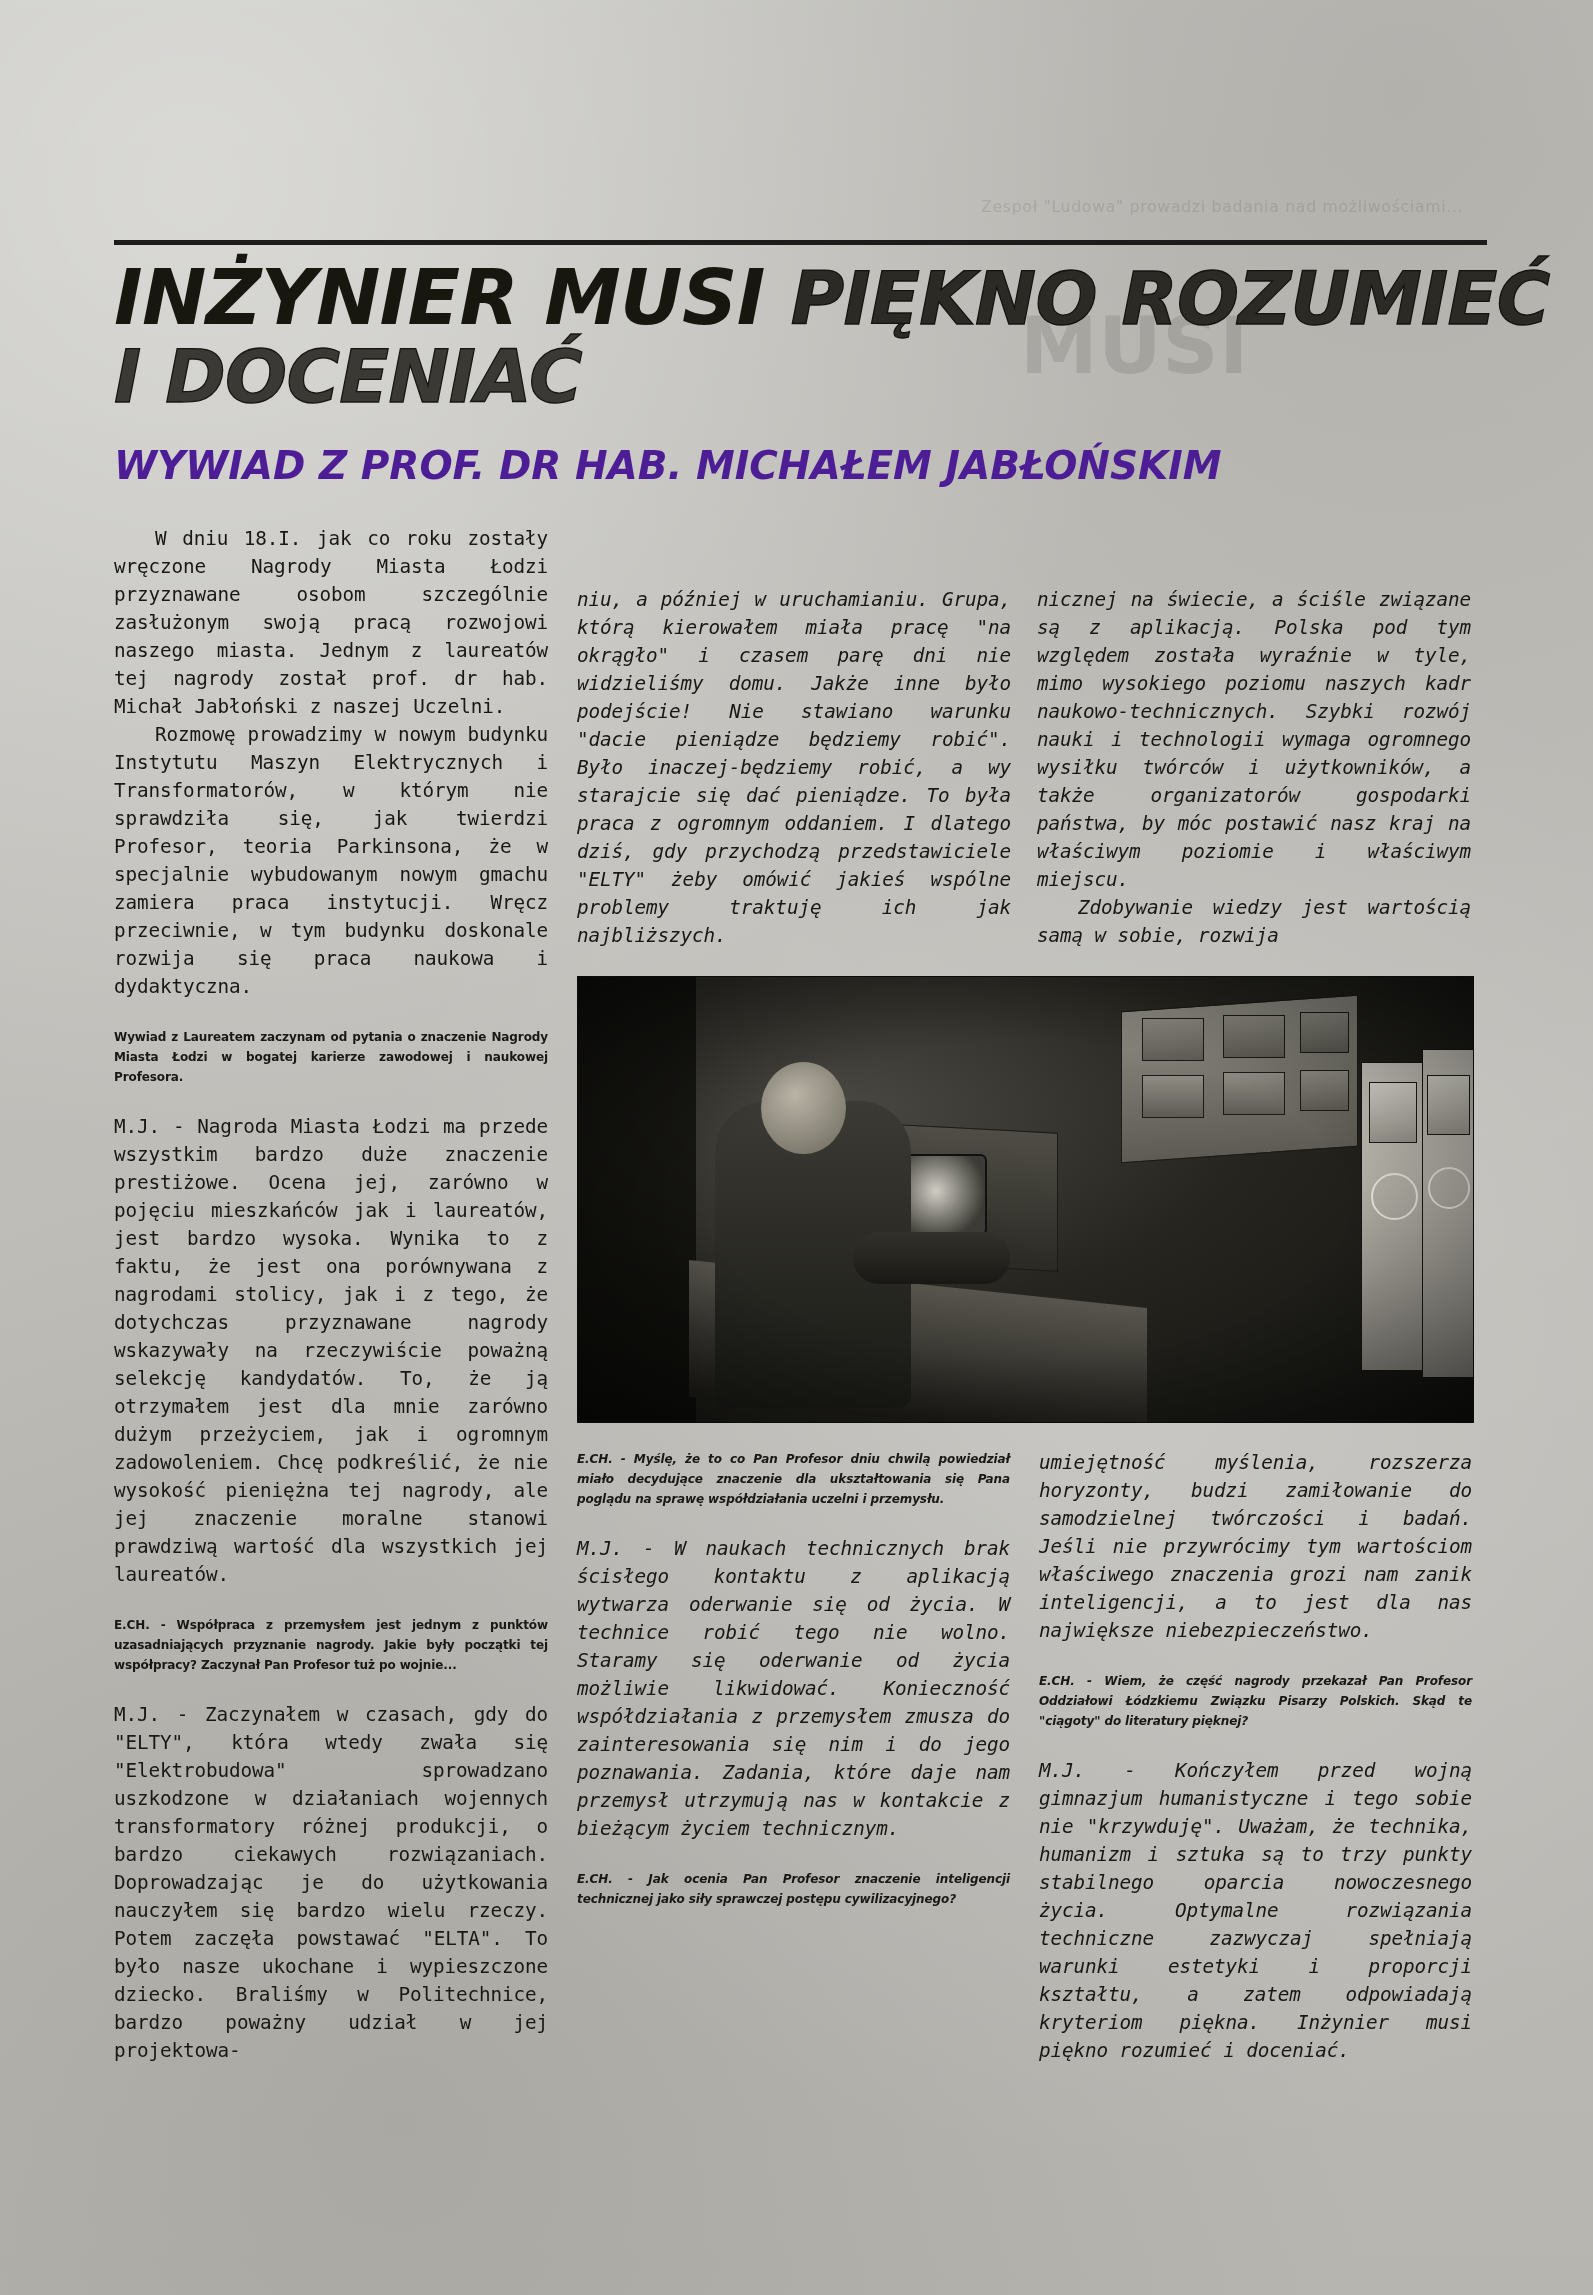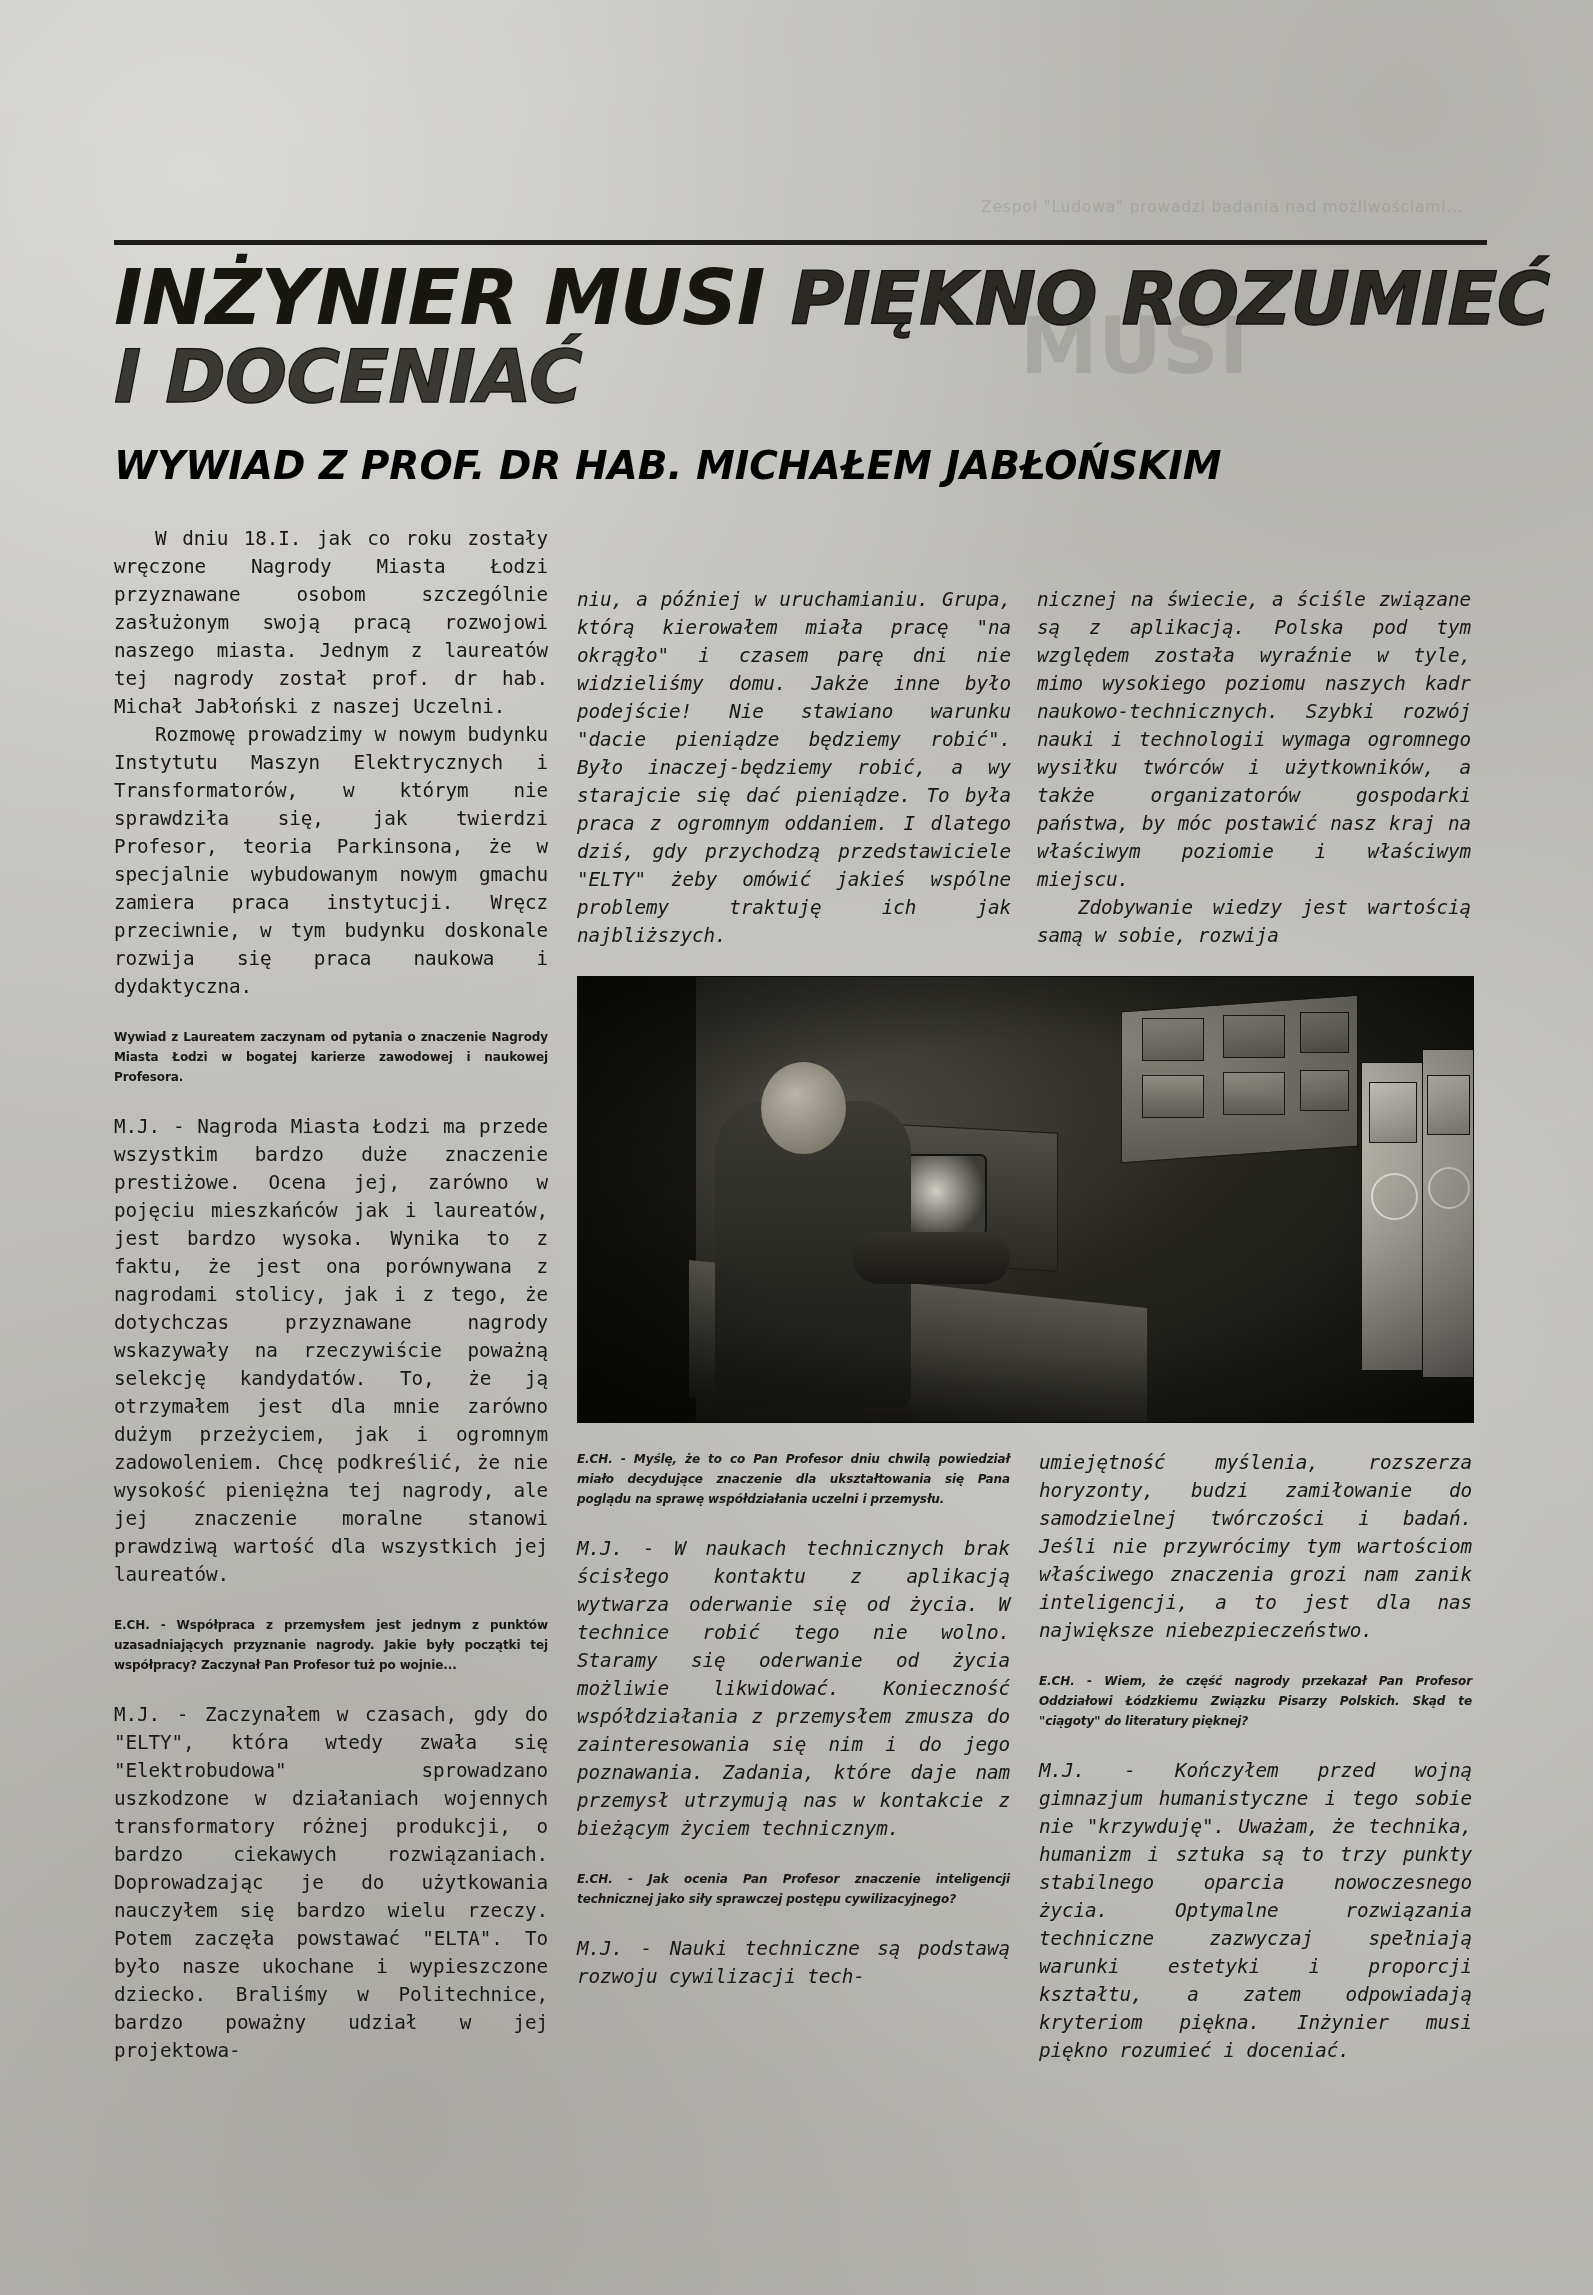--- a/index.html
+++ b/index.html
@@ -75,21 +75,21 @@
     font-size: 73px;
     margin-top: 5.2px;
     color: #3a3933;
     -webkit-text-stroke: 1.3px #16150f;
   }
   .subhead {
     font-family: "DejaVu Sans", sans-serif;
     font-weight: bold;
     font-style: italic;
     font-size: 39px;
-    color: #000000;
+    color: #4c1d95;
     margin-top: 31px;
     letter-spacing: 0px;
     white-space: nowrap;
   }
   .cols {
     margin-top: 37px;
     display: flex;
     gap: 29px;
     align-items: flex-end;
   }
@@ -247,21 +247,20 @@
           <div class="figure" style="left:275px; top:255px; width:157px; height:52px; border-radius:26px; background:linear-gradient(180deg,#32312b,#191814);"></div>
 
           <div style="position:absolute; inset:0; background:radial-gradient(ellipse at 50% 50%, rgba(0,0,0,0) 50%, rgba(0,0,0,0.55) 100%);"></div>
         </div>
 
         <div class="caption-cols">
           <div class="col">
             <p class="q">E.CH. - Myślę, że to co Pan Profesor dniu chwilą powiedział miało decydujące znaczenie dla ukształtowania się Pana poglądu na sprawę współdziałania uczelni i przemysłu.</p>
             <p class="gap">M.J. - W naukach technicznych brak ścisłego kontaktu z aplikacją wytwarza oderwanie się od życia. W technice robić tego nie wolno. Staramy się oderwanie od życia możliwie likwidować. Konieczność współdziałania z przemysłem zmusza do zainteresowania się nim i do jego poznawania. Zadania, które daje nam przemysł utrzymują nas w kontakcie z bieżącym życiem technicznym.</p>
             <p class="q gap">E.CH. - Jak ocenia Pan Profesor znaczenie inteligencji technicznej jako siły sprawczej postępu cywilizacyjnego?</p>
-            <p class="gap">M.J. - Nauki techniczne są podstawą rozwoju cywilizacji tech-</p>
           </div>
           <div class="col">
             <p>umiejętność myślenia, rozszerza horyzonty, budzi zamiłowanie do samodzielnej twórczości i badań. Jeśli nie przywrócimy tym wartościom właściwego znaczenia grozi nam zanik inteligencji, a to jest dla nas największe niebezpieczeństwo.</p>
             <p class="q gap">E.CH. - Wiem, że część nagrody przekazał Pan Profesor Oddziałowi Łódzkiemu Związku Pisarzy Polskich. Skąd te "ciągoty" do literatury pięknej?</p>
             <p class="gap">M.J. - Kończyłem przed wojną gimnazjum humanistyczne i tego sobie nie "krzywduję". Uważam, że technika, humanizm i sztuka są to trzy punkty stabilnego oparcia nowoczesnego życia. Optymalne rozwiązania techniczne zazwyczaj spełniają warunki estetyki i proporcji kształtu, a zatem odpowiadają kryteriom piękna. Inżynier musi piękno rozumieć i doceniać.</p>
           </div>
         </div>
       </div>
 
     </div>

